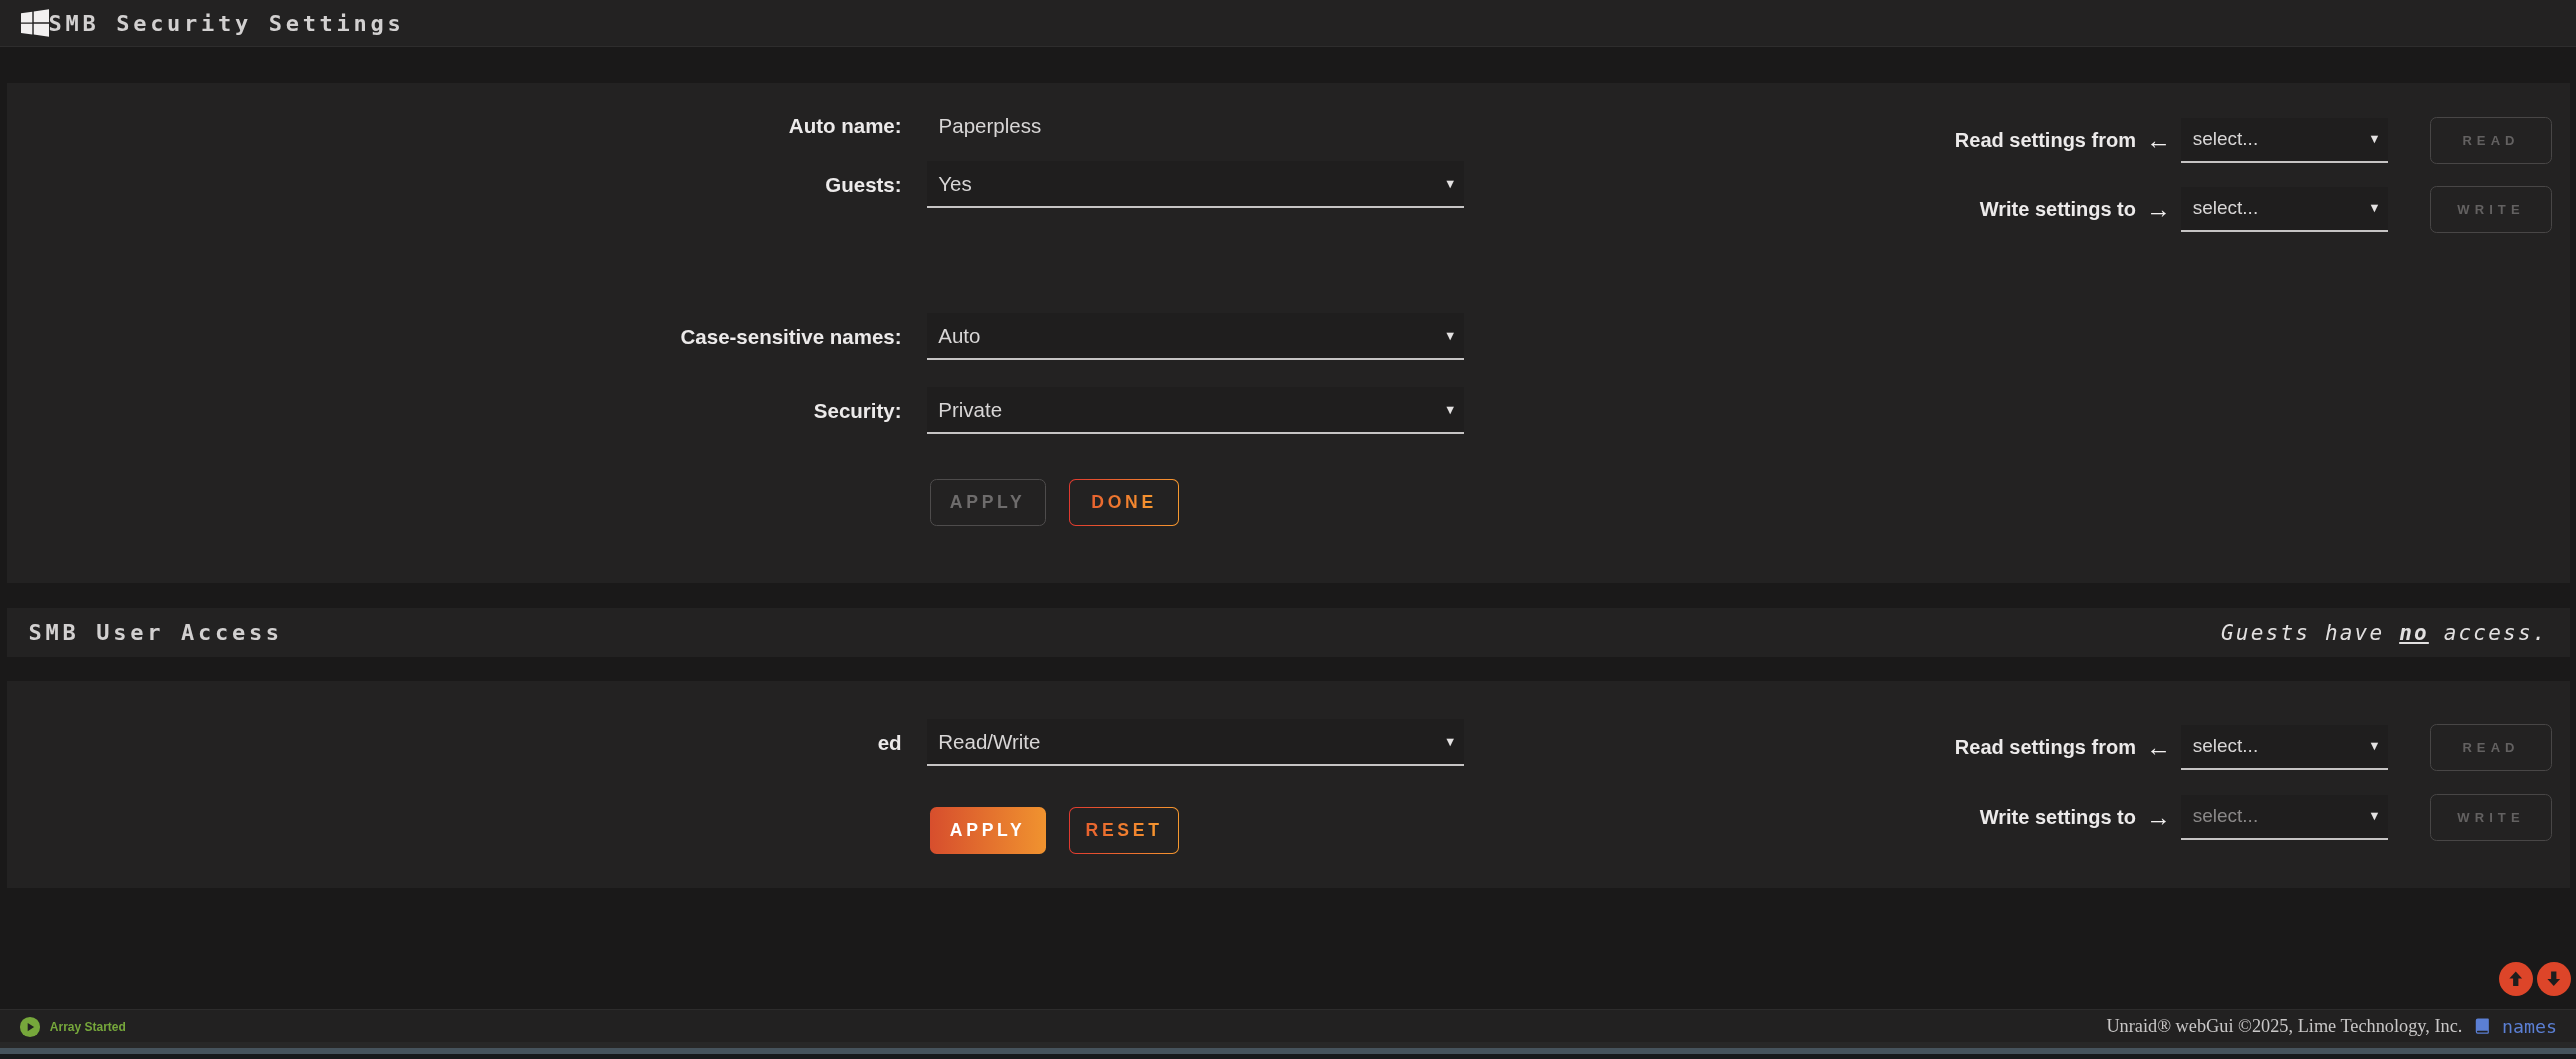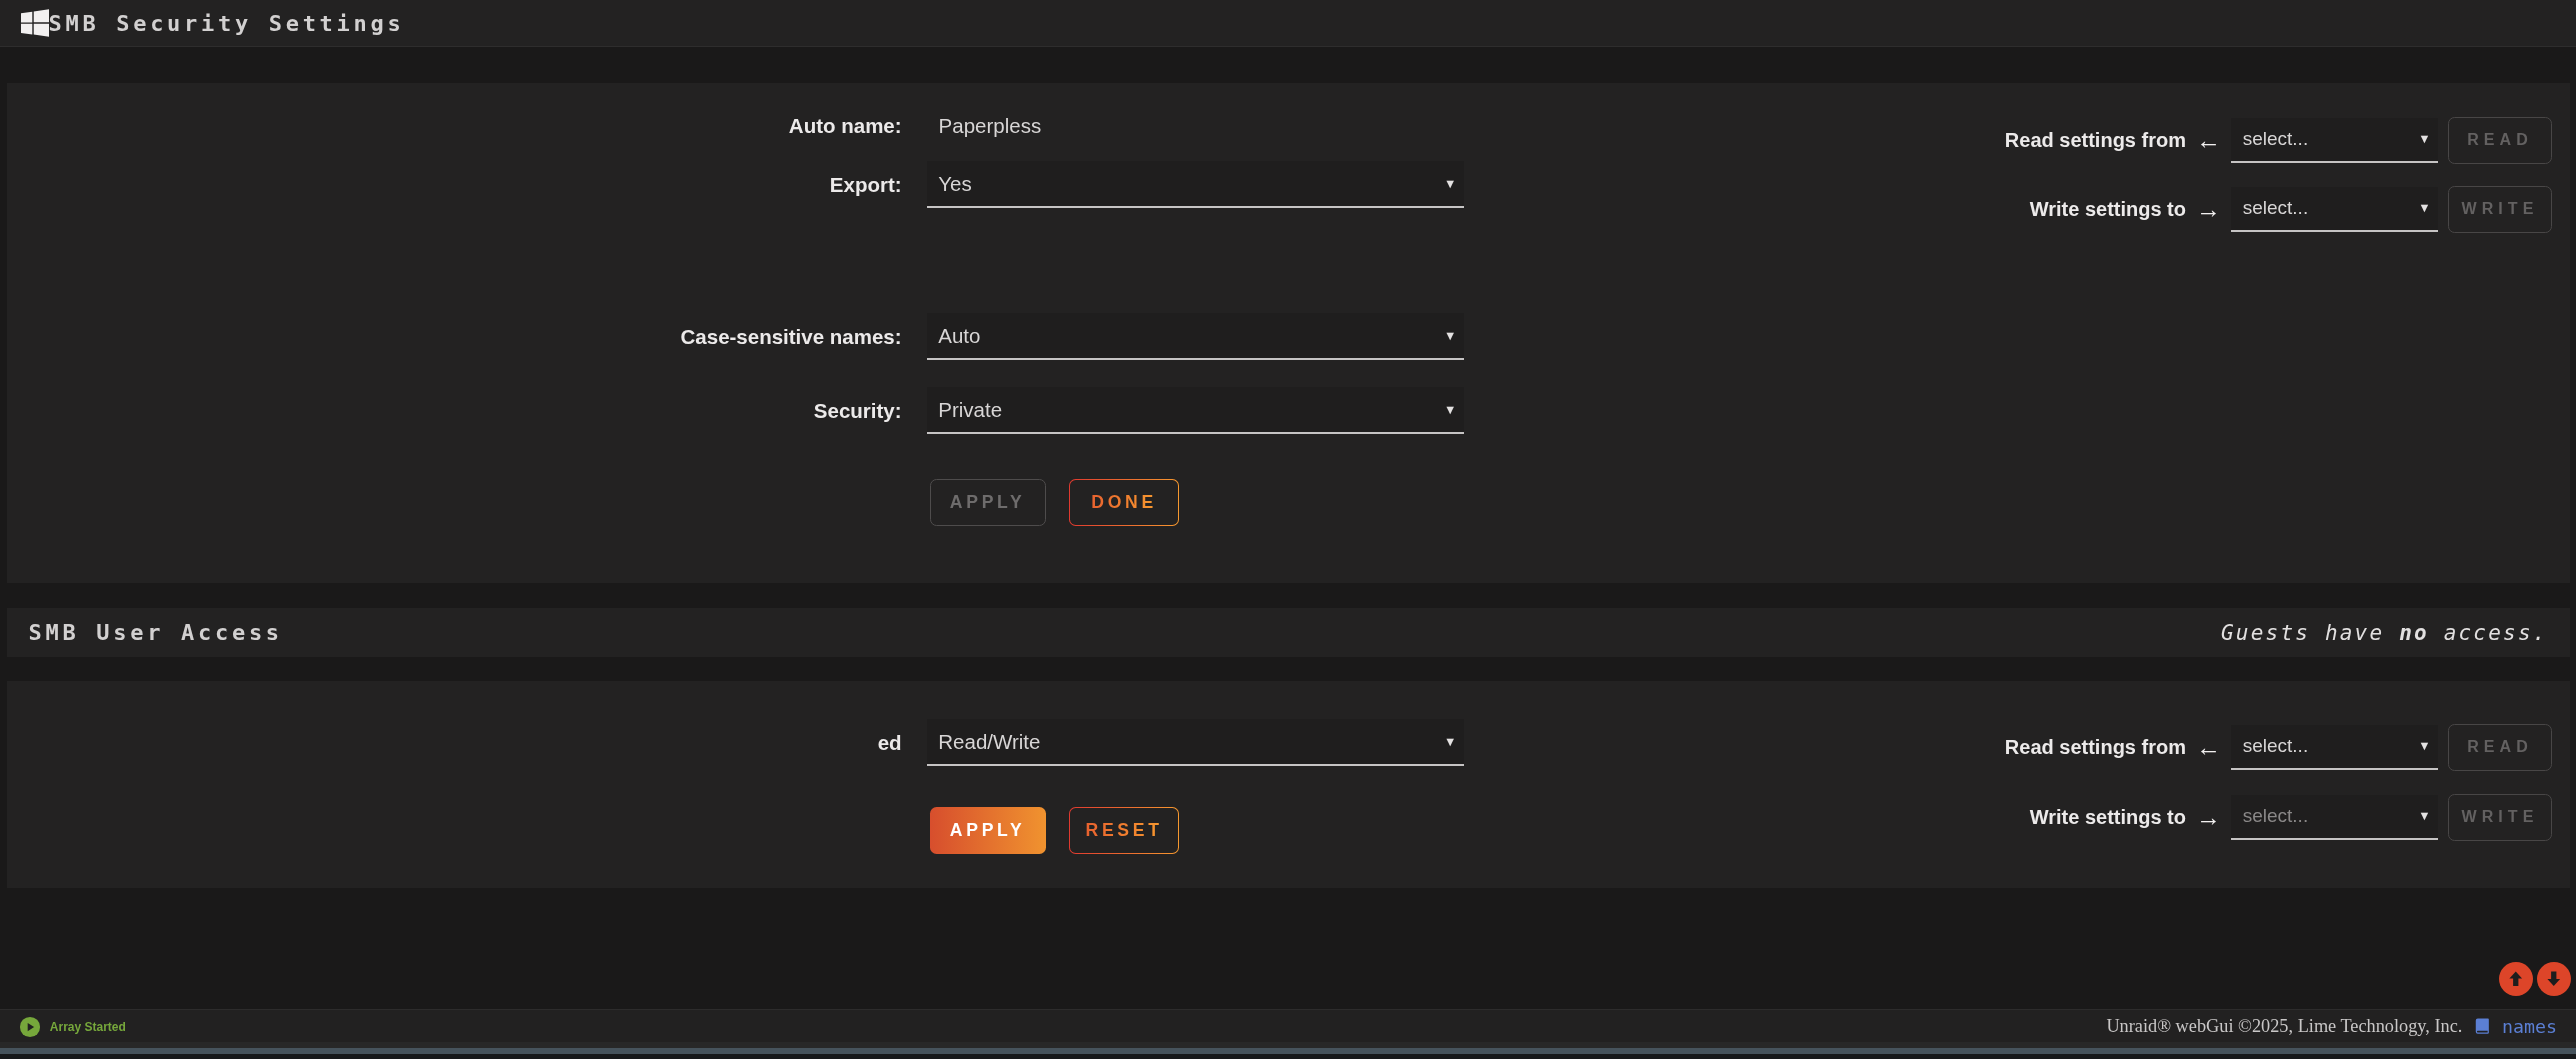--- a/index.html
+++ b/index.html
@@ -37,21 +37,21 @@
     justify-content:space-between; padding:0 22px;
   }
   .section-title {
     font-family:"DejaVu Sans Mono", monospace;
     font-size:22px; font-weight:bold; letter-spacing:3.7px; color:#d2d0d0;
   }
   .guest-note {
     font-family:"DejaVu Sans Mono", monospace; font-style:italic;
     font-size:21px; letter-spacing:2.2px; color:#e2e0e0;
   }
-  .guest-note b { font-weight:bold; }
+  .guest-note b { font-weight:bold;text-decoration:underline; }
 
   
   .form-row {
     position:absolute; left:0; width:1760px;
     display:flex; align-items:center;
   }
   .form-label {
     width:895px; text-align:right;
     font-weight:bold; font-size:20.5px; color:#eceaea; white-space:nowrap;
   }
@@ -95,22 +95,22 @@
   .grad-text {
     background:linear-gradient(90deg,#e8622f,#f7992f);
     -webkit-background-clip:text; background-clip:text;
     color:#f0913a; -webkit-text-fill-color:transparent;
   }
   .btn-grad-fill {
     width:116px; border:none; color:#ffffff;
     background:linear-gradient(90deg,#d74e2d,#f0932f);
   }
   .btn-io {
-    width:104px; border:1.5px solid #484646; color:#636161;
-    font-size:16px; letter-spacing:5.1px;
+    width:122px; border:1.5px solid #484646; color:#636161;
+    font-size:13px; letter-spacing:5.1px;margin-left:32px;
   }
 
   
   .io-row {
     position:absolute; right:17.6px;
     display:flex; align-items:center; gap:10px; height:50px;
   }
   .io-label { font-weight:bold; font-size:20px; color:#eceaea; white-space:nowrap; }
   .io-arrow { font-weight:bold; font-size:25px; color:#f2f0f0; line-height:1; }
   .io-select { width:207px; height:45px; font-size:19px; padding-right:29px; }
@@ -165,21 +165,21 @@
 </header>
 
 <section class="panel panel1">
 
   <div class="form-row" style="top:31px;">
     <div class="form-label">Auto name:</div>
     <div class="static-value">Paperpless</div>
   </div>
 
   <div class="form-row" style="top:78px;">
-    <div class="form-label">Export:</div>
+    <div class="form-label">Guests:</div>
     <div class="select form-control">
       <span>Yes</span>
       <span class="dd-arrow">▼</span>
     </div>
   </div>
 
 
   <div class="form-row" style="top:230px;">
     <div class="form-label">Case-sensitive names:</div>
     <div class="select form-control">

